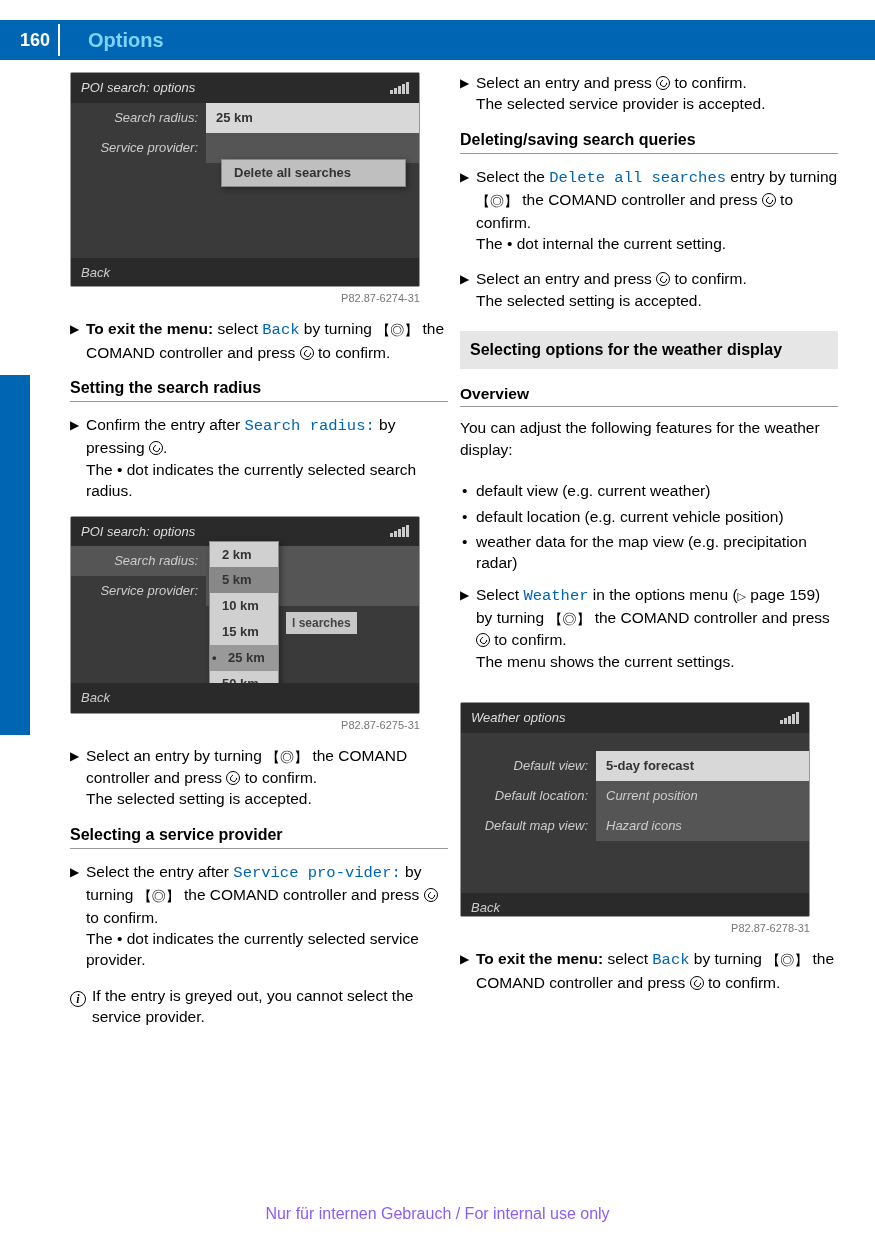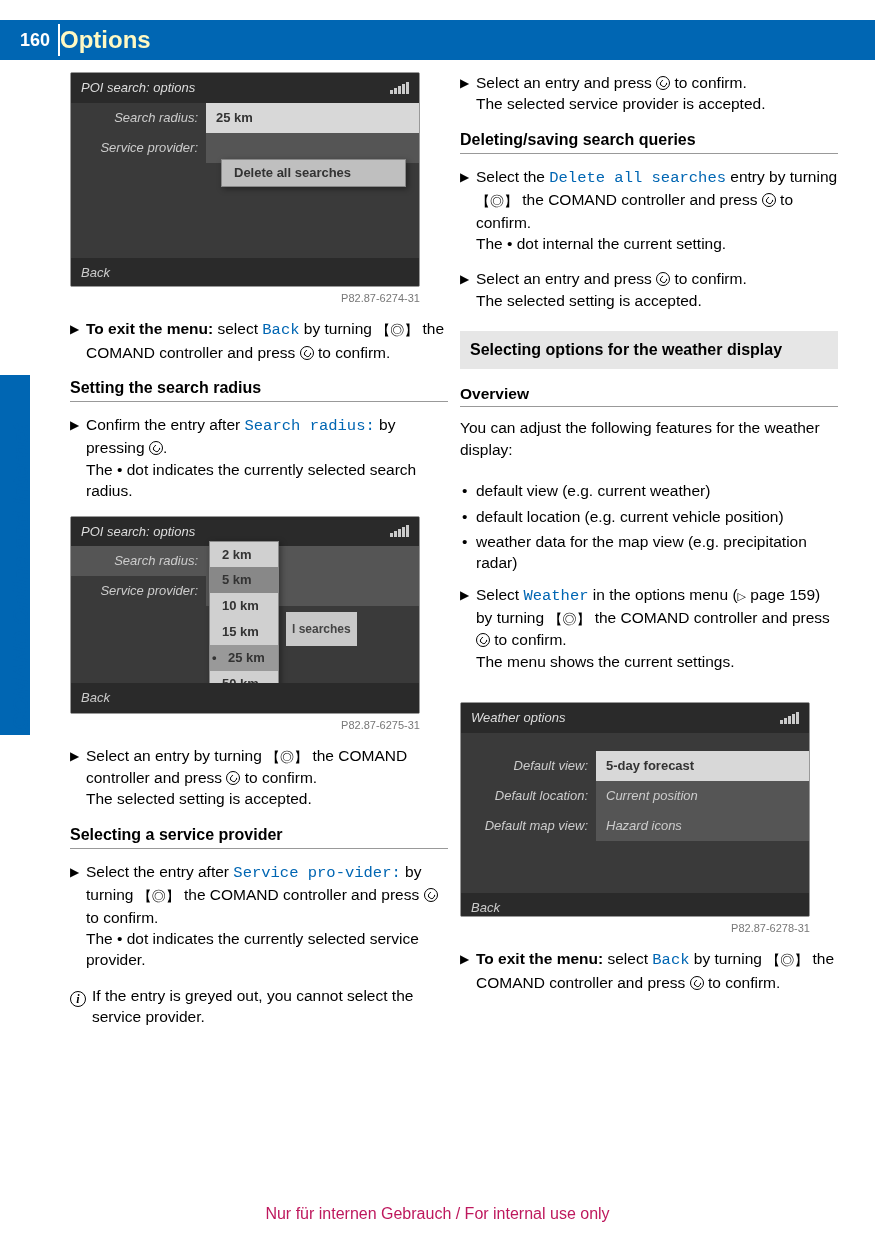--- a/index.html
+++ b/index.html
@@ -1,20 +1,20 @@
 <!DOCTYPE html>
 <html><head>
 <meta charset="utf-8">
 <style>
   * { box-sizing: border-box; margin: 0; padding: 0; }
   html, body { width: 875px; height: 1241px; background: #fff; font-family: Arial, Helvetica, sans-serif; color: #000; }
   .page { width: 875px; height: 1241px; position: relative; }
   .header-bar { position: absolute; top: 20px; left: 0; right: 0; height: 40px; background: #0066b3; display: flex; align-items: center; }
   .page-num-box { width: 60px; height: 32px; background: #0066b3; color: #fff; font-weight: bold; font-size: 18px; display: flex; align-items: center; justify-content: flex-end; padding-right: 8px; border-right: 2px solid #fff; }
-  .header-title { color: #fef9c3; font-weight: bold; font-size: 24px; padding-left: 0; }
+  .header-title { color: #7dd3fc; font-weight: bold; font-size: 20px; padding-left: 28px; }
   .side-tab { position: absolute; left: 0; top: 375px; width: 30px; height: 360px; background: #0066b3; }
   .side-tab-text { position: absolute; left: 8px; top: 730px; transform-origin: left top; transform: rotate(-90deg); color: #0066b3; font-weight: bold; font-size: 22px; white-space: nowrap; font-style: italic; }
   .content { position: absolute; top: 72px; left: 70px; right: 30px; display: flex; gap: 12px; }
   .col { width: 378px; font-size: 15.5px; line-height: 1.38; }
   .screenshot { width: 350px; border: 1px solid #999; background: #3a3a3a; color: #ddd; font-size: 13px; position: relative; border-radius: 2px; overflow: hidden; }
   .ss-title { background: #2a2a2a; padding: 6px 10px; font-style: italic; color: #ddd; display: flex; justify-content: space-between; align-items: center; }
   .ss-row { display: flex; }
   .ss-label { background: #3a3a3a; color: #ccc; padding: 6px 8px; width: 135px; font-style: italic; text-align: right; }
   .ss-val-light { background: #d8d8d8; color: #333; padding: 6px 10px; flex: 1; font-weight: bold; }
   .ss-val-dark { background: #555; color: #ccc; padding: 6px 10px; flex: 1; font-style: italic; }
@@ -34,21 +34,21 @@
   .h3 { font-weight: bold; font-size: 16px; border-bottom: 1px solid #999; padding-bottom: 2px; margin: 10px 0 12px 0; }
   .h4 { font-weight: bold; font-size: 15.5px; margin: 10px 0 10px 0; }
   .section-box { background: #e6e6e6; padding: 8px 10px; font-weight: bold; font-size: 16px; margin: 20px 0 14px 0; }
   .mono { font-family: "Courier New", monospace; color: #0066b3; }
   .ctrl-rotate { display: inline-block; font-size: 14px; vertical-align: -1px; }
   .ctrl-press { display: inline-block; width: 14px; height: 14px; border: 1.5px solid #000; border-radius: 50%; vertical-align: -2px; position: relative; }
   .ctrl-press::after { content: ""; position: absolute; left: 3px; top: 3px; width: 5px; height: 5px; border: 1.2px solid #000; border-radius: 50%; border-top-color: transparent; transform: rotate(35deg); }
   .info-icon { display: inline-block; width: 16px; height: 16px; border: 1.5px solid #000; border-radius: 50%; text-align: center; font-size: 12px; font-weight: bold; font-style: italic; font-family: Georgia, serif; line-height: 14px; vertical-align: -2px; }
   .note { display: flex; margin: 0 0 14px 0; }
   .note .ic { width: 22px; flex-shrink: 0; }
-  .footer-text { position: absolute; bottom: 18px; left: 0; right: 0; text-align: center; color: #be185d; font-size: 16px; }
+  .footer-text { position: absolute; bottom: 18px; left: 0; right: 0; text-align: center; color: #8b5cf6; font-size: 16px; }
   .signal { display: inline-flex; gap: 1px; align-items: flex-end; }
   .signal i { width: 3px; background: #ccc; display: inline-block; }
   .tri { font-size: 11px; }
 </style>
 </head>
 <body>
 
 <div class="page">
 
   <div class="header-bar">
@@ -128,21 +128,21 @@
         </div>
         <div class="ss-popup" style="left:138px; top:24px; width:70px;">
           <div class="ss-popup-item">2 km</div>
           <div class="ss-popup-item" style="background:#888;">5 km</div>
           <div class="ss-popup-item">10 km</div>
           <div class="ss-popup-item">15 km</div>
           <div class="ss-popup-item ss-popup-sel"><span class="t">25 km</span></div>
           <div class="ss-popup-item">50 km</div>
           <div class="ss-popup-item">100 km</div>
         </div>
-        <div style="position:absolute; left:215px; top:95px; background:#c8c8c8; color:#444; padding:9px 6px; font-weight:bold; font-size:12px;">l searches</div>
+        <div style="position:absolute; left:215px; top:95px; background:#c8c8c8; color:#444; padding:3px 6px; font-weight:bold; font-size:12px;">l searches</div>
         <div style="height:110px; background:#3a3a3a;"></div>
         <div class="ss-bottom" style="position:absolute; bottom:0; left:0; right:0;">Back</div>
       </div>
       <div class="caption">P82.87-6275-31</div>
 
       <div class="step">
         <div class="mark">▶</div>
         <div class="body">
           <span>Select an entry by turning </span><span class="ctrl-rotate">【◎】</span><span> the COMAND controller and press </span><span class="ctrl-press"></span><span> to confirm.</span>
           <div>The selected setting is accepted.</div>

